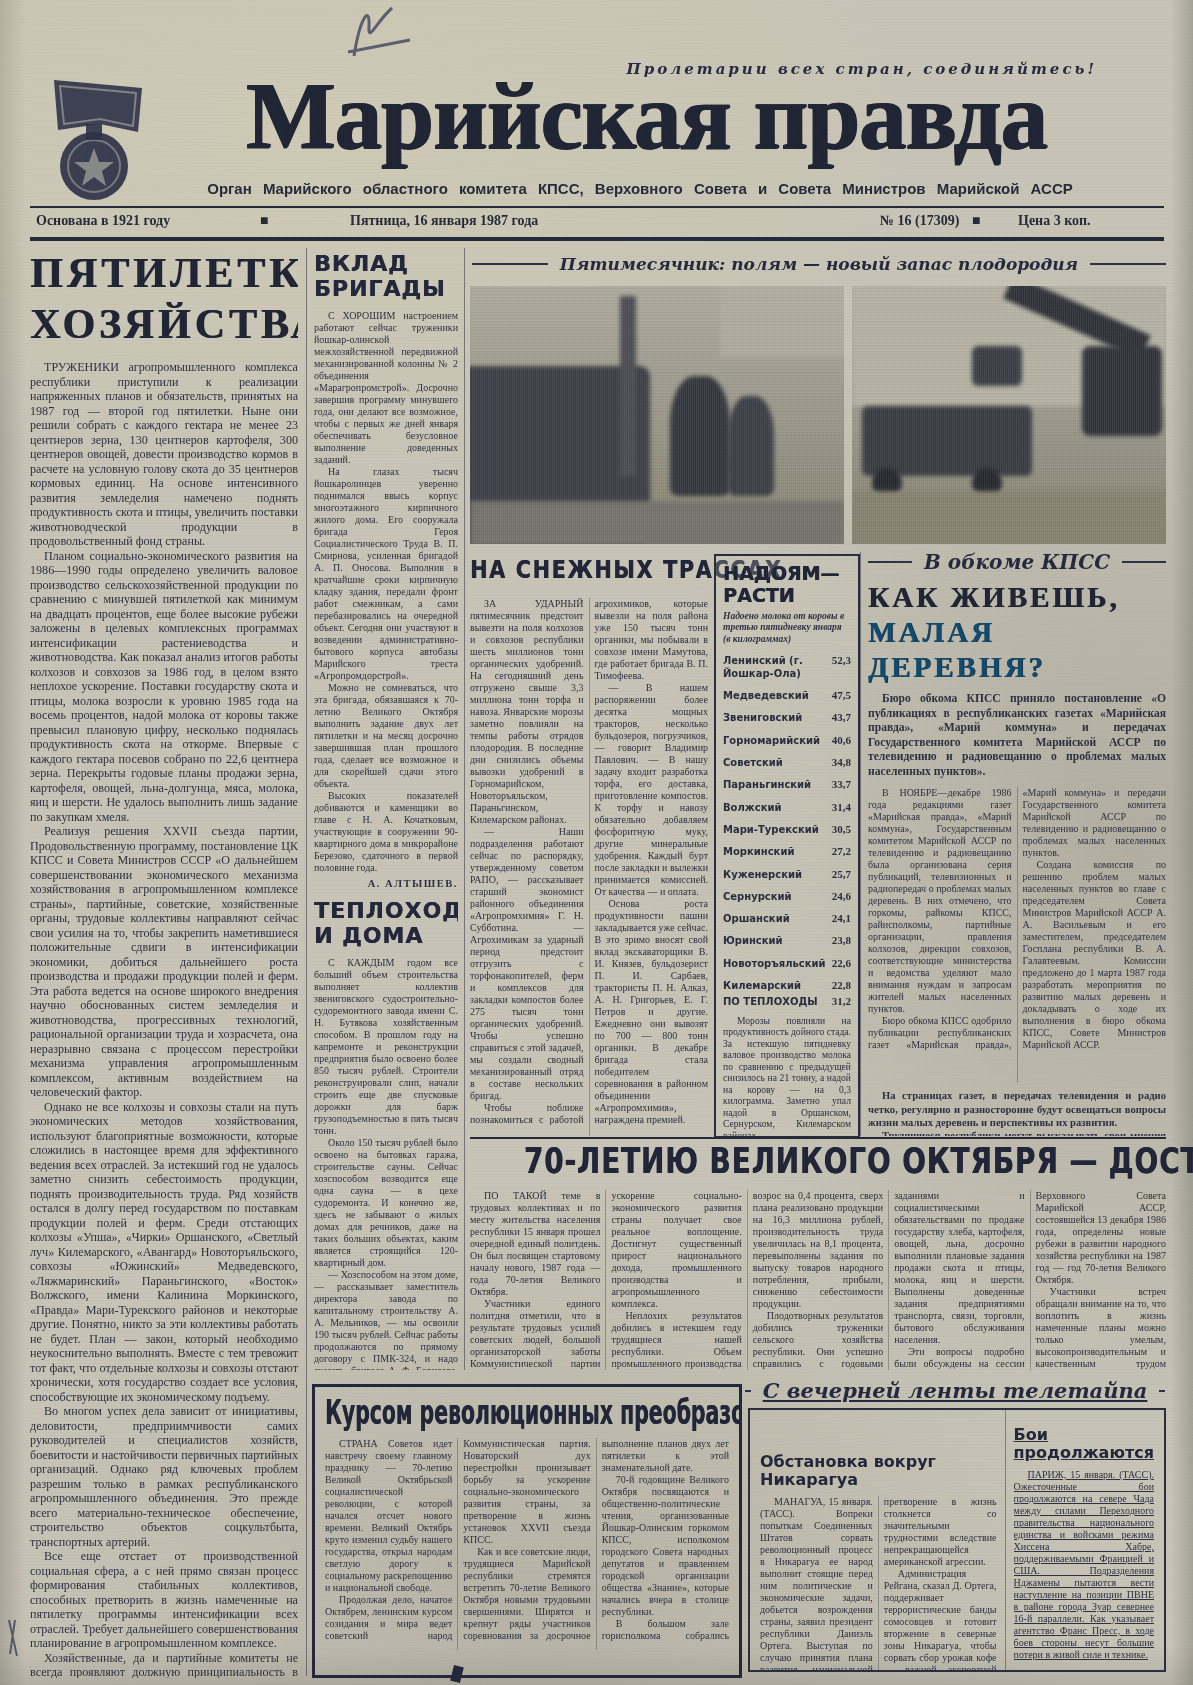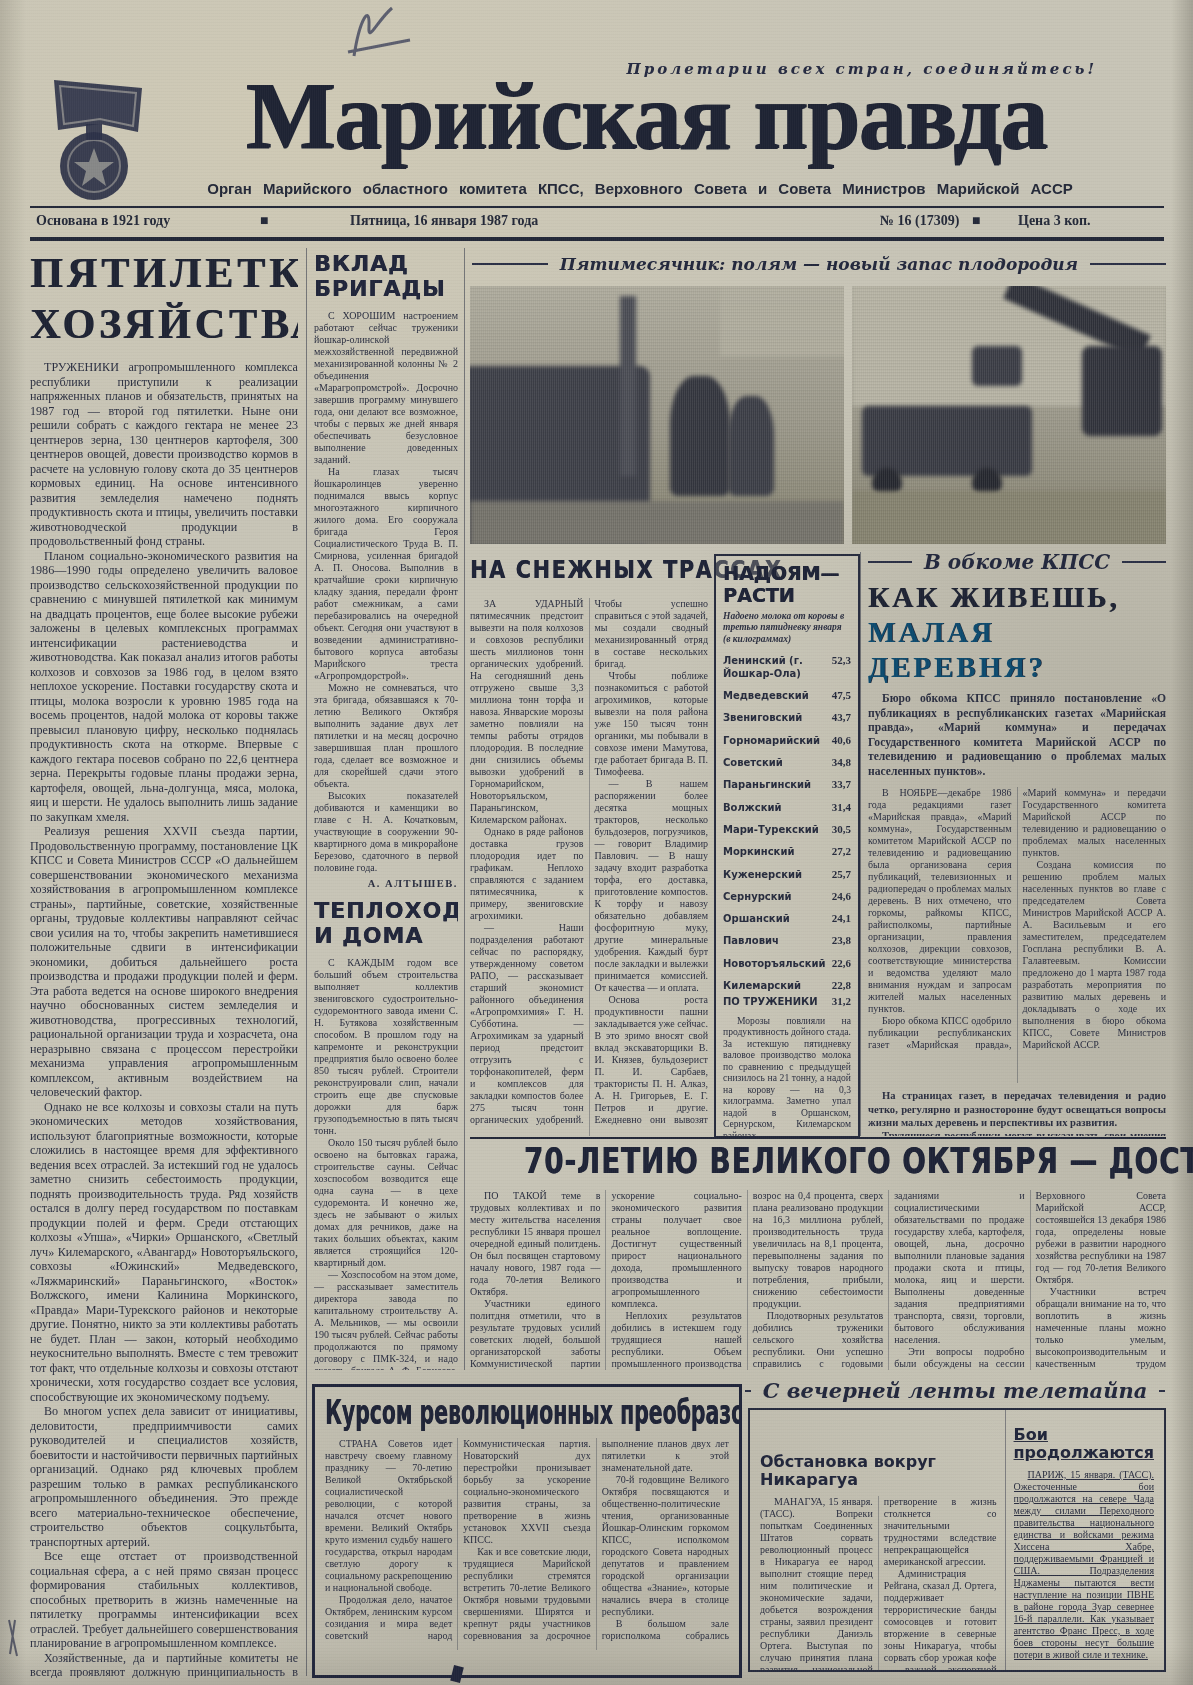--- a/index.html
+++ b/index.html
@@ -185,21 +185,20 @@
   <div class="ph-shape" style="left:120px;top:182px;width:30px;height:30px;background:#24262e;border-radius:50%;"></div>
   <div class="ph-shape" style="left:0;top:205px;width:314px;height:53px;background:#85826f;"></div>
 </div>
 
 <div class="abs" style="left:470px;top:556px;width:238px;">
   <div class="h-cond" style="font-size:24px;letter-spacing:2px;transform:scaleX(.86);transform-origin:left;">НА СНЕЖНЫХ ТРАССАХ</div>
 </div>
 <div class="abs clip colflow" style="left:470px;top:598px;width:238px;height:538px;columns:2;">
   <div class="just small-body">
       <p>ЗА УДАРНЫЙ пятимесячник предстоит вывезти на поля колхозов и совхозов республики шесть миллионов тонн органических удобрений. На сегодняшний день отгружено свыше 3,3 миллиона тонн торфа и навоза. Январские морозы заметно повлияли на темпы работы отрядов плодородия. В последние дни снизились объемы вывозки удобрений в Горномарийском, Новоторъяльском, Параньгинском, Килемарском районах.</p>
-      <p>Однако в ряде районов доставка грузов плодородия идет по графикам. Неплохо справляются с заданием пятимесячника, к примеру, звениговские агрохимики.</p>
       <p>— Наши подразделения работают сейчас по распорядку, утвержденному советом РАПО, — рассказывает старший экономист районного объединения «Агропромхимия» Г. Н. Субботина. — Агрохимикам за ударный период предстоит отгрузить с торфонакопителей, ферм и комплексов для закладки компостов более 275 тысяч тонн органических удобрений. Чтобы успешно справиться с этой задачей, мы создали сводный механизированный отряд в составе нескольких бригад.</p>
       <p>Чтобы поближе познакомиться с работой агрохимиков, которые вывезли на поля района уже 150 тысяч тонн органики, мы побывали в совхозе имени Мамутова, где работает бригада В. П. Тимофеева.</p>
       <p>— В нашем распоряжении более десятка мощных тракторов, несколько бульдозеров, погрузчиков, — говорит Владимир Павлович. — В нашу задачу входит разработка торфа, его доставка, приготовление компостов. К торфу и навозу обязательно добавляем фосфоритную муку, другие минеральные удобрения. Каждый бурт после закладки и вылежки принимается комиссией. От качества — и оплата.</p>
       <p>Основа роста продуктивности пашни закладывается уже сейчас. В это зримо вносят свой вклад экскаваторщики В. И. Князев, бульдозерист П. И. Сарбаев, трактористы П. Н. Алказ, А. Н. Григорьев, Е. Г. Петров и другие. Ежедневно они вывозят по 700 — 800 тонн органики. В декабре бригада стала победителем соревнования в районном объединении «Агропромхимия», награждена премией.</p>
     </div>
 
 </div>
 
 <div class="abs clip nadoi" style="left:714px;top:554px;width:128px;height:568px;">
   <div class="h-cond" style="font-size:19px;">НАДОЯМ—</div>
@@ -248,33 +247,33 @@
       </div>
       <div class="trow">
         <span class="tn">Сернурский</span>
         <span class="tv">24,6</span>
       </div>
       <div class="trow">
         <span class="tn">Оршанский</span>
         <span class="tv">24,1</span>
       </div>
       <div class="trow">
-        <span class="tn">Павлович</span>
+        <span class="tn">Юринский</span>
         <span class="tv">23,8</span>
       </div>
       <div class="trow">
         <span class="tn">Новоторъяльский</span>
         <span class="tv">22,6</span>
       </div>
       <div class="trow">
         <span class="tn">Килемарский</span>
         <span class="tv">22,8</span>
       </div>
       <div class="trow">
-        <span class="tn">ПО ТРУЖЕНИКИ</span>
+        <span class="tn">ПО ТЕПЛОХОДЫ</span>
         <span class="tv">31,2</span>
       </div>
     </div>
   <div class="just small-body" style="margin-top:6px;font-size:9.6px;">
       <p>Морозы повлияли на продуктивность дойного стада. За истекшую пятидневку валовое производство молока по сравнению с предыдущей снизилось на 21 тонну, а надой на корову — на 0,3 килограмма. Заметно упал надой в Оршанском, Сернурском, Килемарском районах.</p>
       <p>Среднесуточный удой на корову составил 6,5 килограмма, что на 0,4 ниже прошлогоднего уровня. Руководителям и специалистам хозяйств важно полнее использовать резервы кормов и обеспечить бесперебойную работу приферменного оборудования.</p>
     </div>
 </div>
 
 <div class="abs clip" style="left:868px;top:550px;width:298px;height:586px;">
@@ -318,21 +317,21 @@
     <div class="just small-body">
         <p>СТРАНА Советов идет навстречу своему главному празднику — 70-летию Великой Октябрьской социалистической революции, с которой начался отсчет нового времени. Великий Октябрь круто изменил судьбу нашего государства, открыл народам светлую дорогу к социальному раскрепощению и национальной свободе.</p>
         <p>Продолжая дело, начатое Октябрем, ленинским курсом созидания и мира ведет советский народ Коммунистическая партия. Новаторский дух перестройки пронизывает борьбу за ускорение социально-экономического развития страны, за претворение в жизнь установок XXVII съезда КПСС.</p>
         <p>Как и все советские люди, трудящиеся Марийской республики стремятся встретить 70-летие Великого Октября новыми трудовыми свершениями. Ширятся и крепнут ряды участников соревнования за досрочное выполнение планов двух лет пятилетки к этой знаменательной дате.</p>
         <p>70-й годовщине Великого Октября посвящаются и общественно-политические чтения, организованные Йошкар-Олинским горкомом КПСС, исполкомом городского Совета народных депутатов и правлением городской организации общества «Знание», которые начались вчера в столице республики.</p>
         <p>В большом зале горисполкома собрались ветераны партии, комсомола, войны и труда, представители партийных, профсоюзных, комсомольских организаций Йошкар-Олы, передовики производства.</p>
       </div>
   </div>
 </div>
 
-<div class="abs kicker" style="left:745px;top:1378px;width:420px;font:bold italic 21px 'DejaVu Serif',serif;">
+<div class="abs kicker" style="left:745px;top:1378px;width:420px;font:bold italic 21px 'DejaVu Serif',serif;text-decoration:underline;">
   <span>С вечерней ленты телетайпа</span>
 </div>
 <div class="abs clip teletype-box" style="left:748px;top:1408px;width:414px;height:260px;">
   <div style="width:63%;padding:8px 8px 6px 10px;margin-top:35px;">
     <h3 class="art-title">Обстановка вокруг Никарагуа</h3>
     <div class="clip colflow" style="columns:2;height:204px;">
       <div class="just small-body">
           <p>МАНАГУА, 15 января. (ТАСС). Вопреки попыткам Соединенных Штатов сорвать революционный процесс в Никарагуа ее народ выполнит стоящие перед ним политические и экономические задачи, добьется возрождения страны, заявил президент республики Даниэль Ортега. Выступая по случаю принятия плана развития национальной экономики на 1987 год, он отметил, что его претворение в жизнь столкнется со значительными трудностями вследствие непрекращающейся американской агрессии.</p>
           <p>Администрация Рейгана, сказал Д. Ортега, поддерживает террористические банды сомосовцев и готовит вторжение в северные зоны Никарагуа, чтобы сорвать сбор урожая кофе — важной экспортной культуры республики. Президент решительно осудил стремление администрации Рейгана помешать политическому урегулированию в Центральной Америке. В интервенционистские планы Вашингтона вписывается вояж в Южную Америку специального представителя президента США Ф. Хабиба.</p>
         </div>

